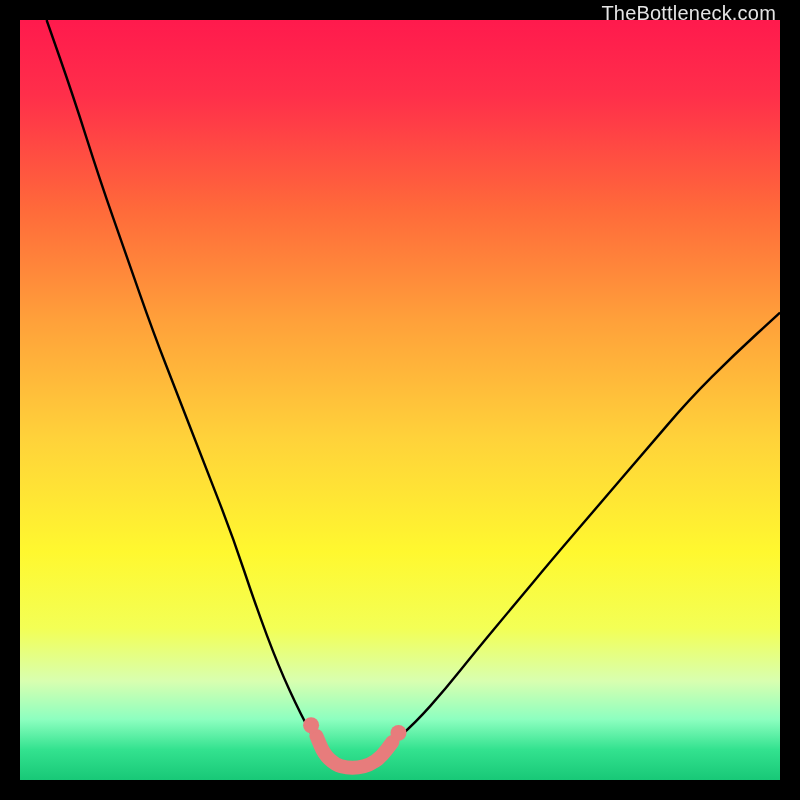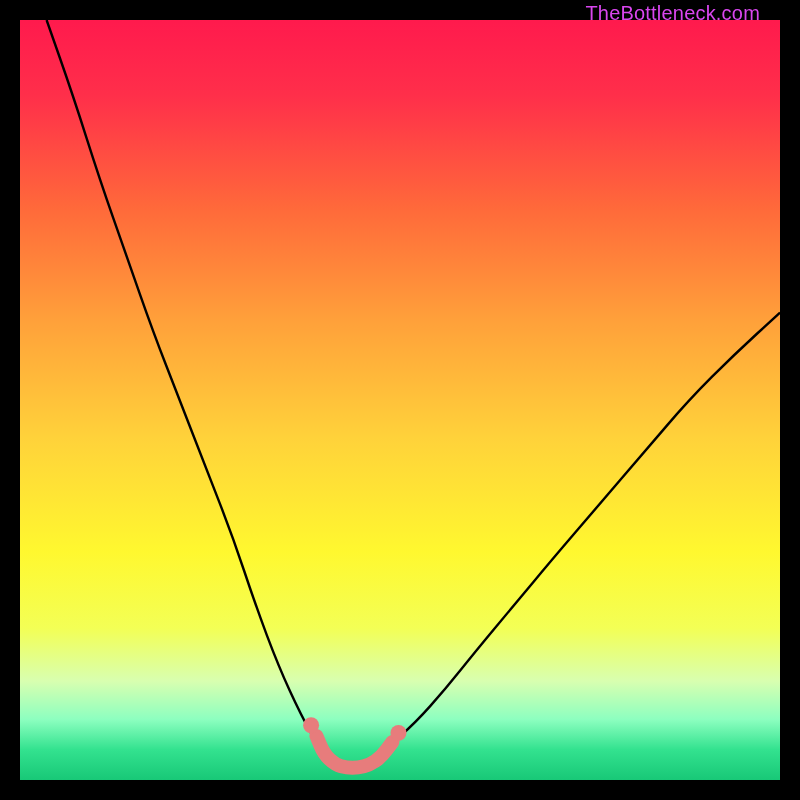--- a/index.html
+++ b/index.html
@@ -19,23 +19,23 @@
   }
   .plot {
     position: absolute;
     left: 20px; top: 20px;
     width: 760px; height: 760px;
     overflow: hidden;
   }
   .watermark {
     position: absolute;
     top: 2px;
-    right: 40px;
+    right: 24px;
     font-size: 20px;
-    color: #d946ef;
+    color: #e5e5e5;
     letter-spacing: 0.2px;
     font-weight: 400;
     user-select: none;
   }
   svg { display: block; }
 </style>
 </head>
 <body>
 
 <div class="frame">

